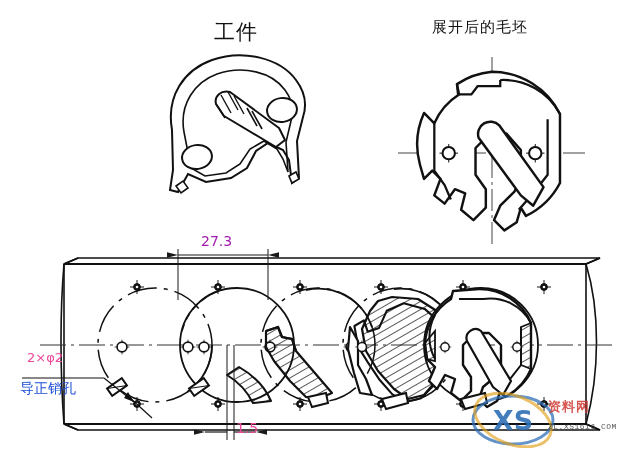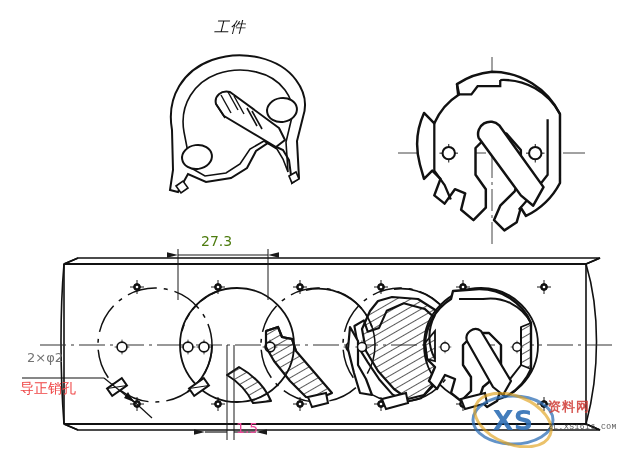--- a/index.html
+++ b/index.html
@@ -10,26 +10,26 @@
     overflow:hidden;
     position:relative;
   }
   #root{position:relative;width:639px;height:452px;}
   .label{
     position:absolute;
     font-family:"DejaVu Sans","Liberation Sans",sans-serif;
     color:#111;
     white-space:nowrap;
   }
-  #title-workpiece{left:214px;top:18px;font-size:15px;letter-spacing:1px;font-style:italic;}
+  #title-workpiece{left:214px;top:18px;font-size:21px;letter-spacing:1px;}
   #title-blank{left:432px;top:18px;font-size:15px;letter-spacing:1px;}
-  #dim-pitch{left:201px;top:233px;font-size:14px;color:#4d7c0f;}
+  #dim-pitch{left:201px;top:233px;font-size:14px;color:#a21caf;}
   #dim-web{left:236px;top:420px;font-size:14px;color:#ec4899;}
-  #note-holes{left:27px;top:350px;font-size:13px;color:#737373;}
-  #note-pilot{left:20px;top:380px;font-size:14px;color:#ef4444;letter-spacing:0px;}
+  #note-holes{left:27px;top:350px;font-size:13px;color:#ec4899;}
+  #note-pilot{left:20px;top:380px;font-size:14px;color:#1d4ed8;letter-spacing:0px;}
   svg{position:absolute;left:0;top:0;}
   .wm{position:absolute;}
   #wm-text{
     left:548px;top:398px;
     font-size:13px;font-weight:bold;
     font-family:Liberation Serif, serif;
     color:#cf3a34;opacity:.85;letter-spacing:1px;
   }
   #wm-url{
     left:548px;top:422px;
@@ -38,20 +38,21 @@
     color:#3a3a3a;opacity:.85;letter-spacing:.5px;
   }
   #wm-xs{left:470px;top:392px;}
 </style>
 </head>
 <body>
 
 <div id="root">
 
   <div class="label" id="title-workpiece">工件</div>
+  <div class="label" id="title-blank">展开后的毛坯</div>
 
   <svg width="639" height="452" viewBox="0 0 639 452">
     <defs>
       <pattern id="hatchA" width="7" height="7" patternTransform="rotate(60)" patternUnits="userSpaceOnUse">
         <line x1="0" y1="0" x2="0" y2="7" stroke="#111" stroke-width="1.4"></line>
       </pattern>
       <pattern id="hatchB" width="7" height="7" patternTransform="rotate(60)" patternUnits="userSpaceOnUse">
         <line x1="0" y1="0" x2="0" y2="7" stroke="#111" stroke-width="1.4"></line>
       </pattern>
 

